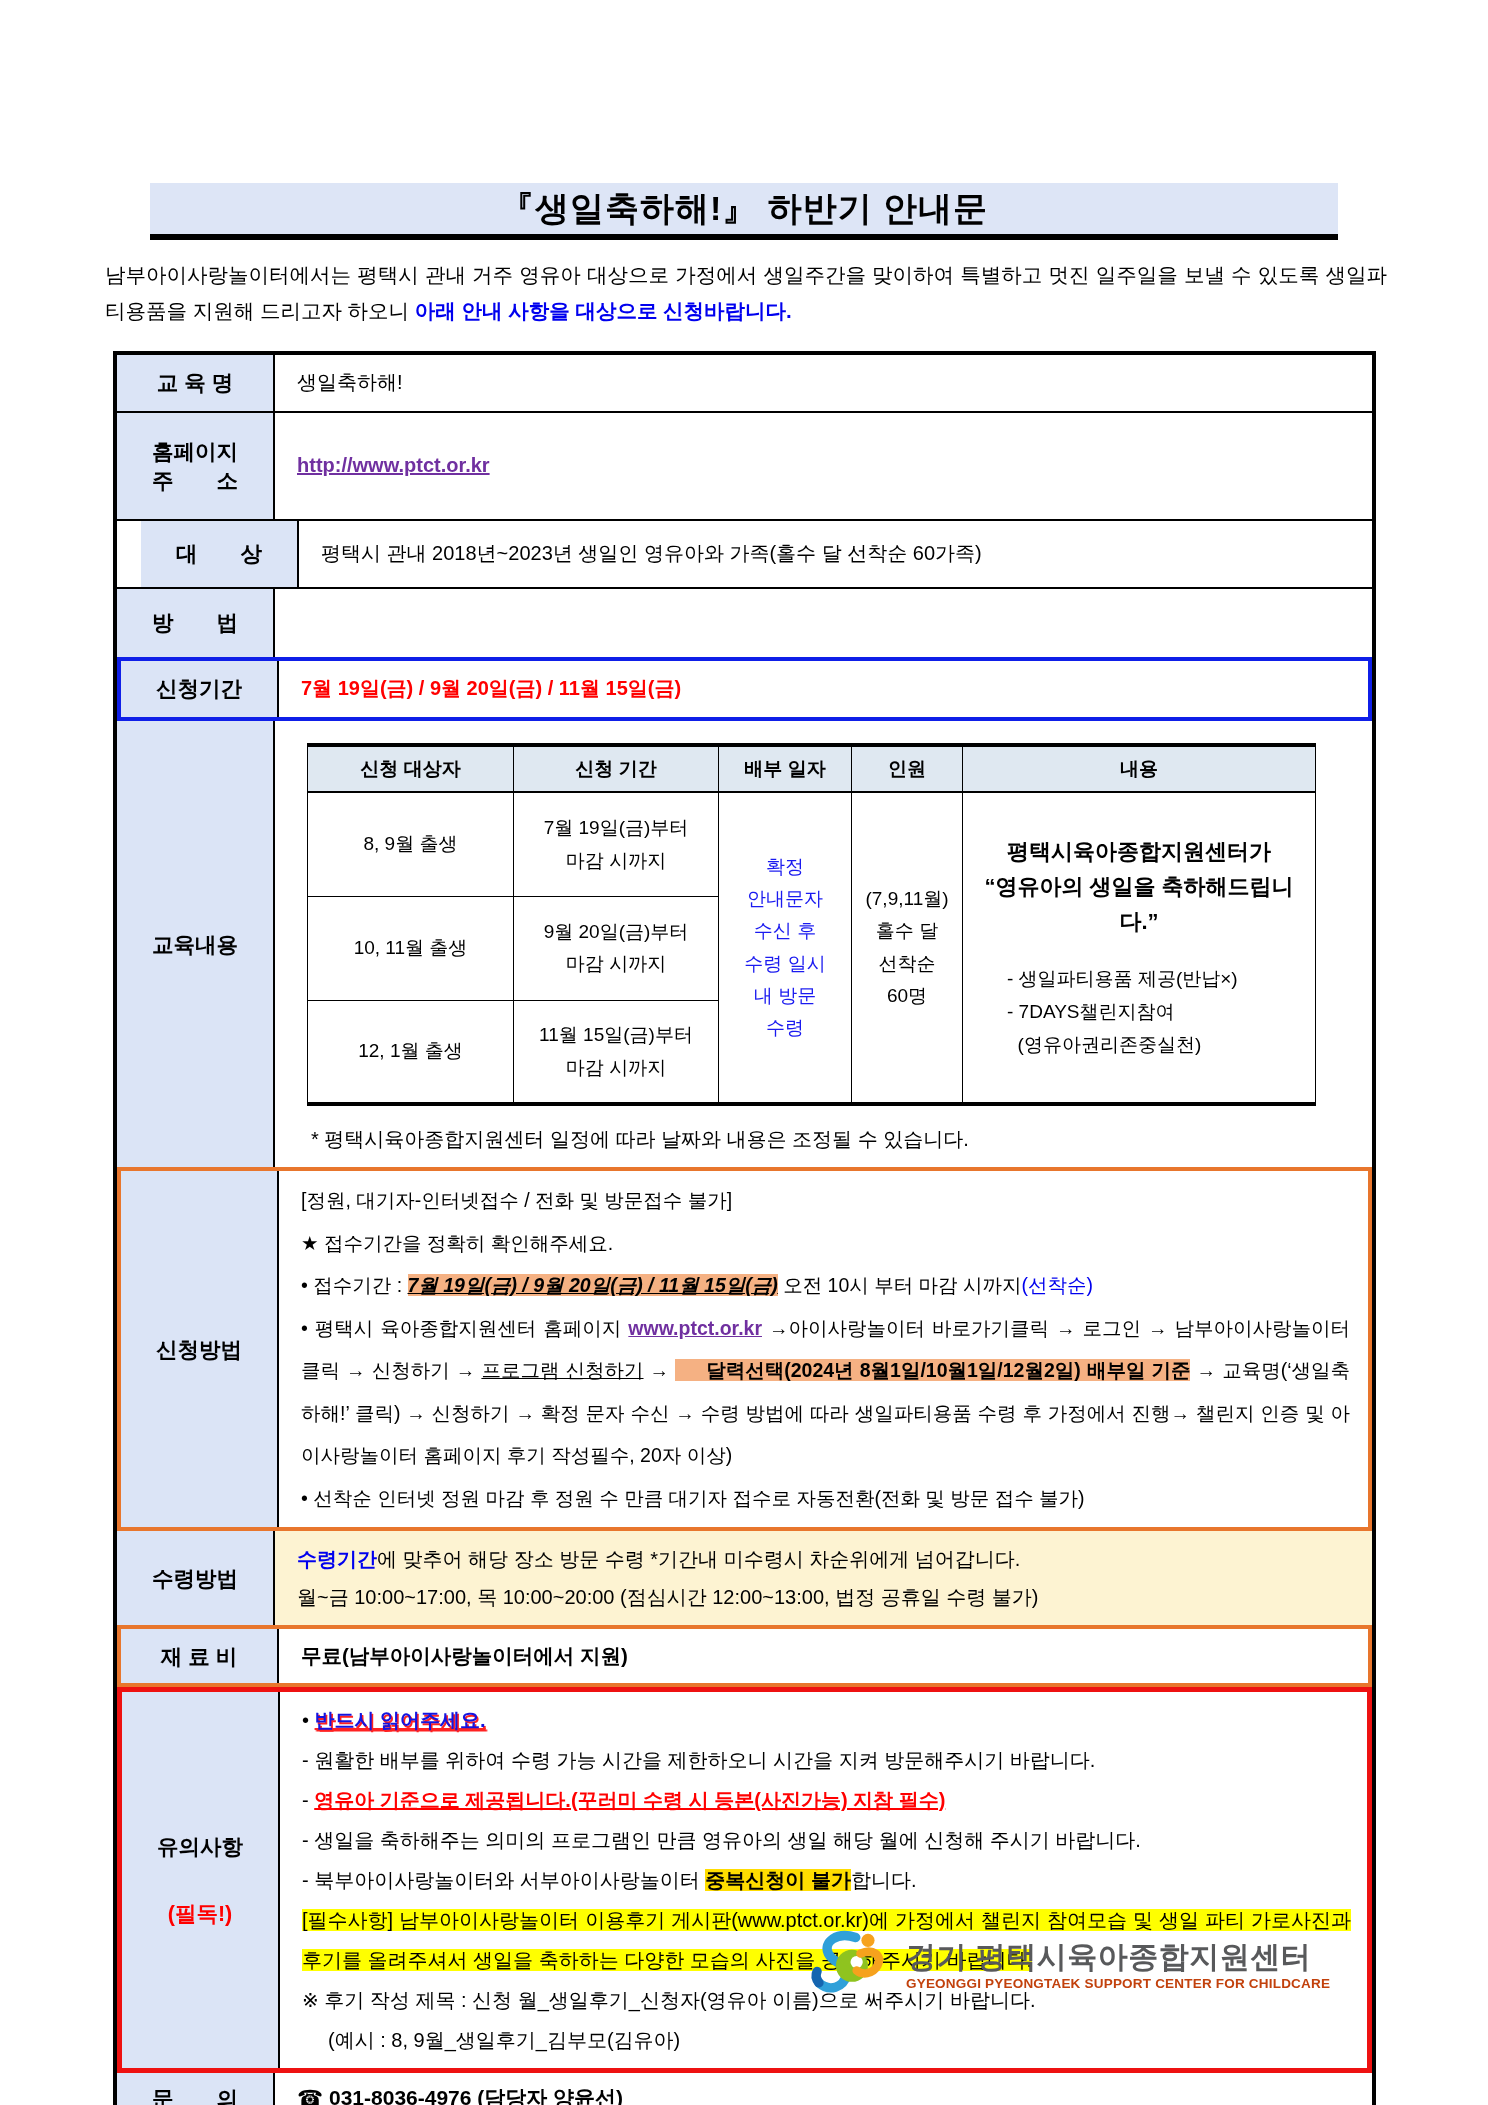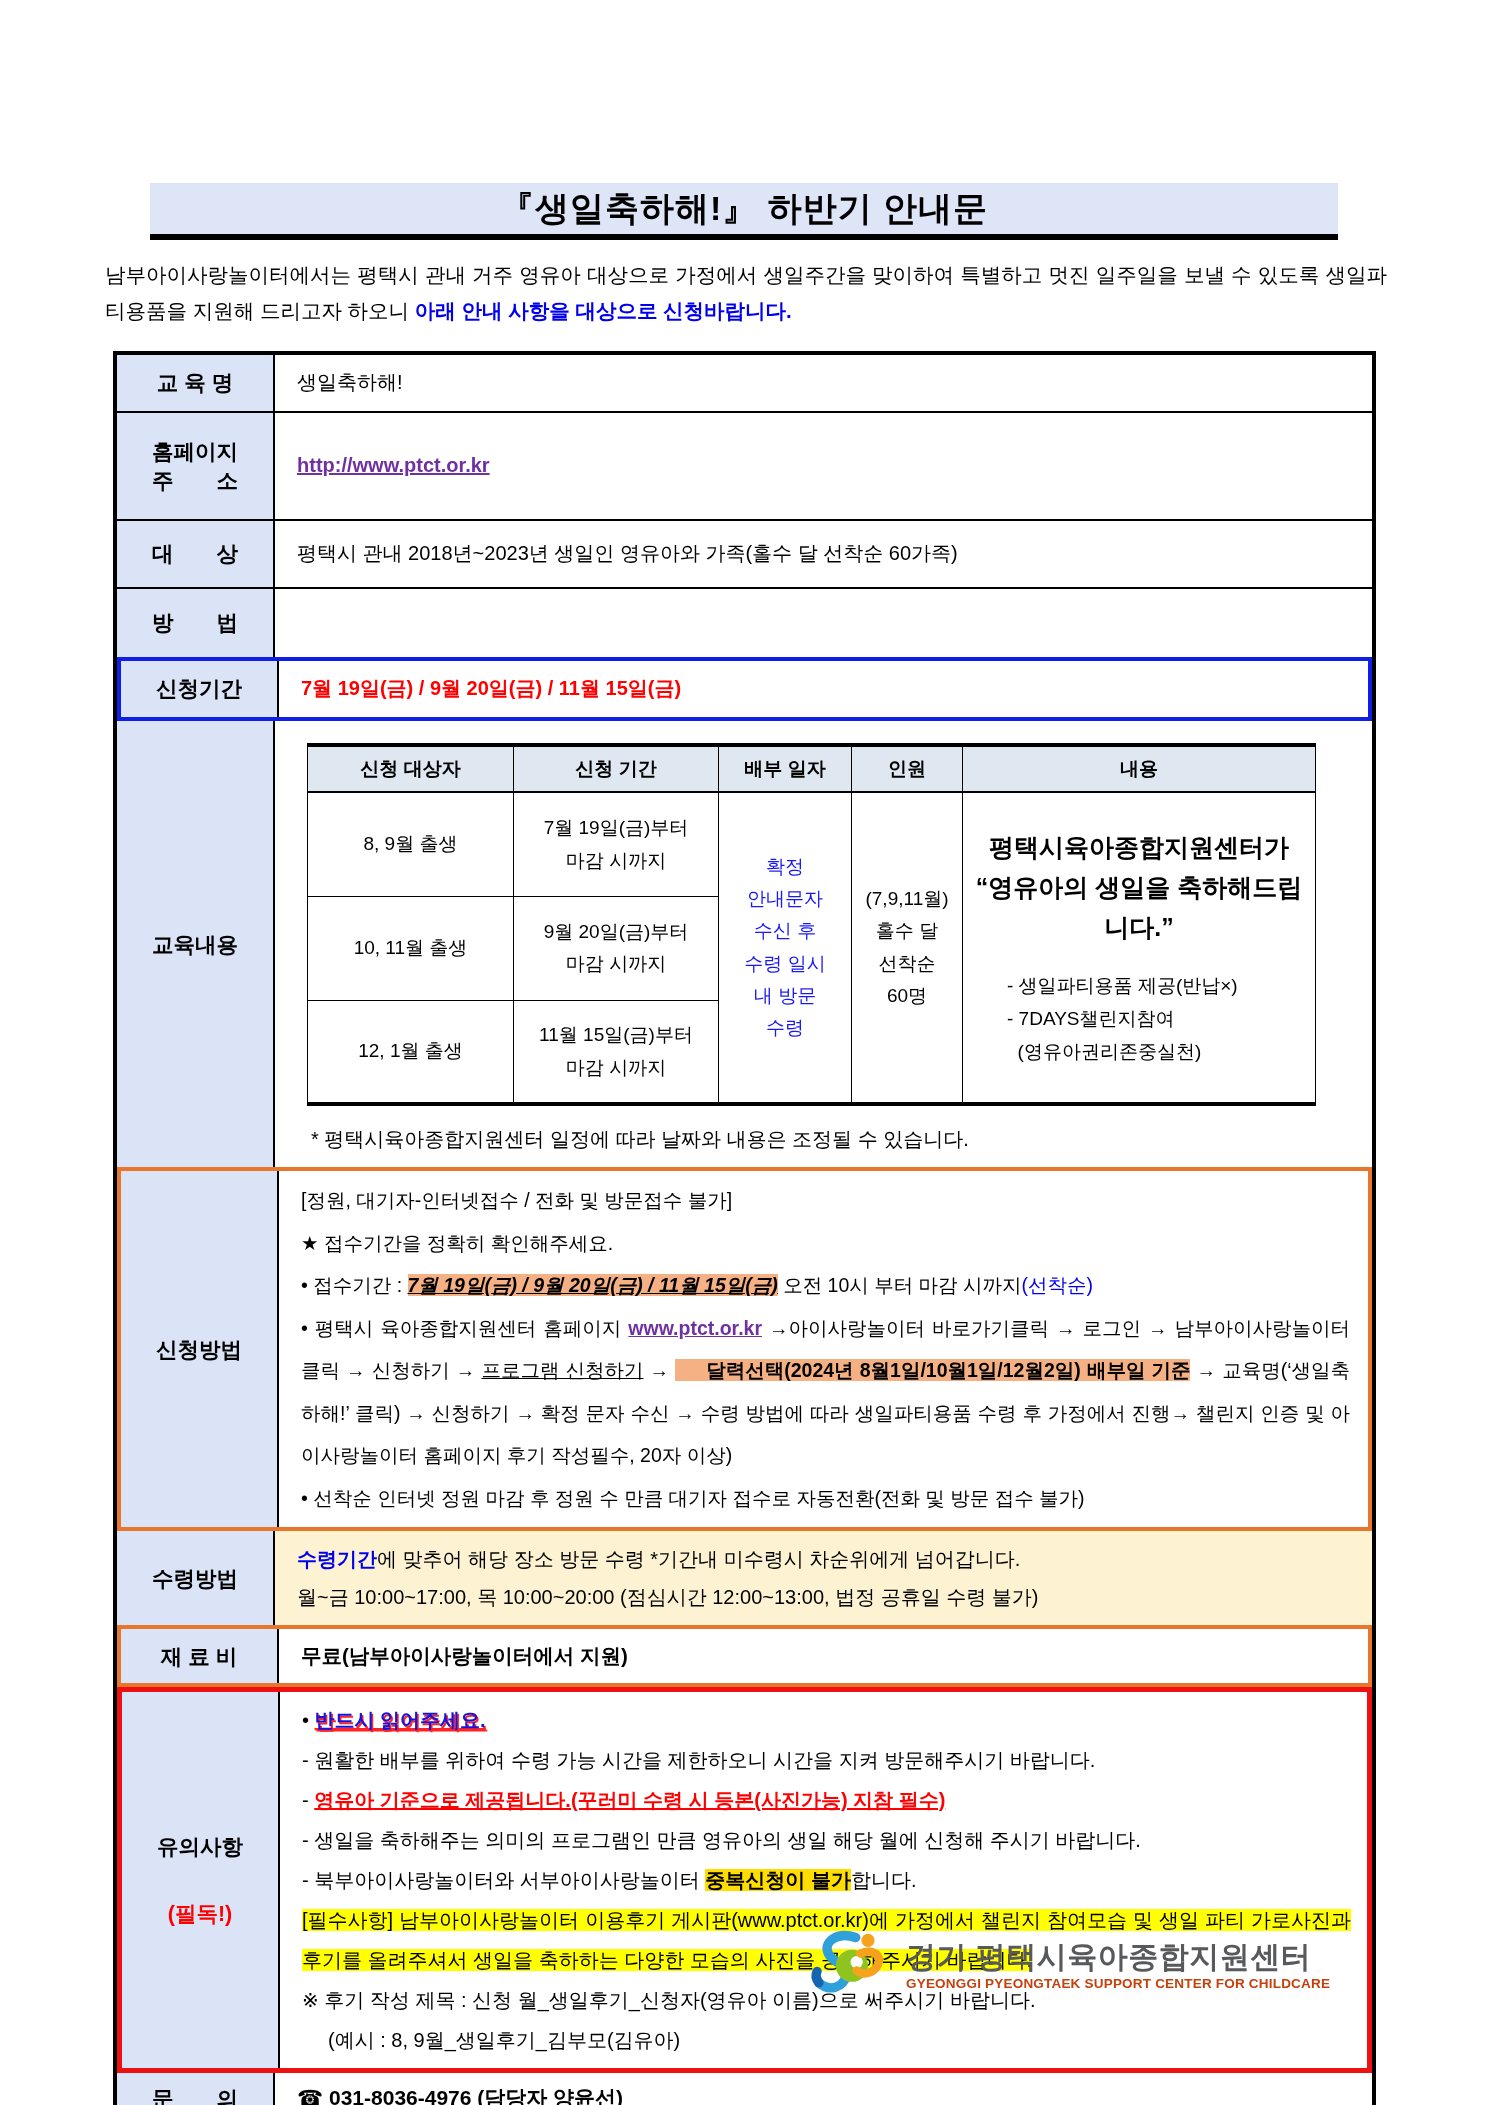--- a/index.html
+++ b/index.html
@@ -30,21 +30,21 @@
   .lab {
     flex:0 0 158px; background:#dbe4f6; border-right:2px solid #000;
     display:flex; flex-direction:column; align-items:center; justify-content:center;
     font-weight:800; font-size:21.5px; text-align:center;
   }
   .val { flex:1; display:flex; flex-direction:column; justify-content:center;
          font-size:20px; padding:8px 14px 8px 22px; }
 
   .row-edu-name  { min-height:58px; }
   .row-homepage  { min-height:108px; }
-  .row-target    { min-height:68px; }
+  .row-target    { min-height:68px;padding-left:24px; }
   .row-method    { min-height:68px; }
   .row-period    { min-height:64px; }
   .row-content   { min-height:418px; }
   .row-apply     { min-height:336px; }
   .row-receive   { min-height:94px; }
   .row-fee       { min-height:62px; }
   .row-notice    { min-height:350px; }
   .row-contact   { min-height:50px; }
 
   .box-blue   { border:4px solid #0f1fe8 !important; }
@@ -61,21 +61,21 @@
   .inner-wrap { padding:14px 0 6px 32px; }
   .sched { border-collapse:collapse; width:1008px; table-layout:fixed;
            border-top:4px solid #000; border-bottom:4px solid #000; }
   .sched th, .sched td { border:1.5px solid #000; text-align:center; vertical-align:middle;
            font-size:19px; line-height:1.7; padding:6px 4px;margin-left:29px; }
   .sched th { background:#dfe8f1; font-weight:600; height:46px; border-bottom:2.5px solid #000; }
   .sched td.body-cell { height:104px; }
   .pre { white-space:pre-line; }
   .delivery-cell { color:#1a1af0; }
   .detail-cell { text-align:center; }
-  .detail-title { font-weight:800; font-size:25px; line-height:1.6; }
+  .detail-title { font-weight:800; font-size:22px; line-height:1.6; }
   .detail-items { margin-top:22px; text-align:left; padding-left:40px; }
   .detail-items div { white-space:pre-wrap; line-height:1.75; }
   .sched-note { margin-top:20px; font-size:20px; padding-left:4px; }
 
   
   .apply-body { line-height:2.18; font-size:19.5px; text-align:justify; padding-right:18px; }
   .hl-orange { background:#f5b183;padding-left:31px; }
   .hl-orange-dates { background:#f5b183; font-weight:800; font-style:italic; text-decoration:underline; }
   .u { text-decoration:underline; }
   .hl-yellow { background:#ffff00; }

